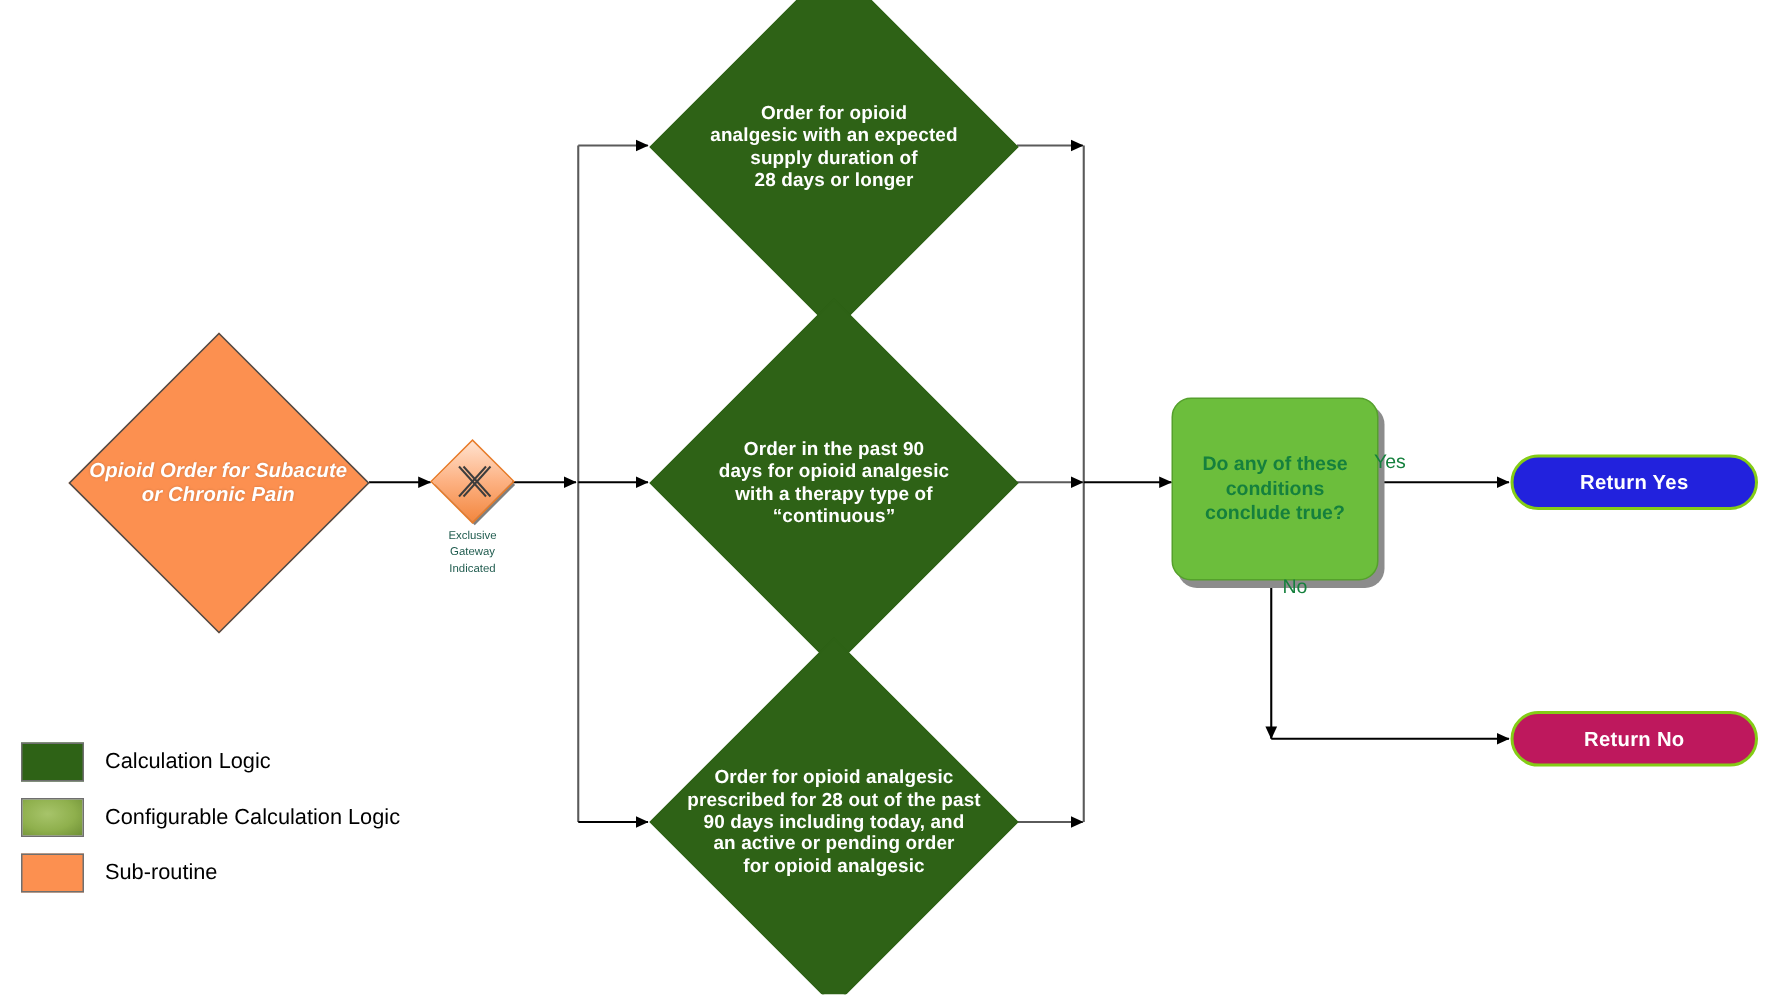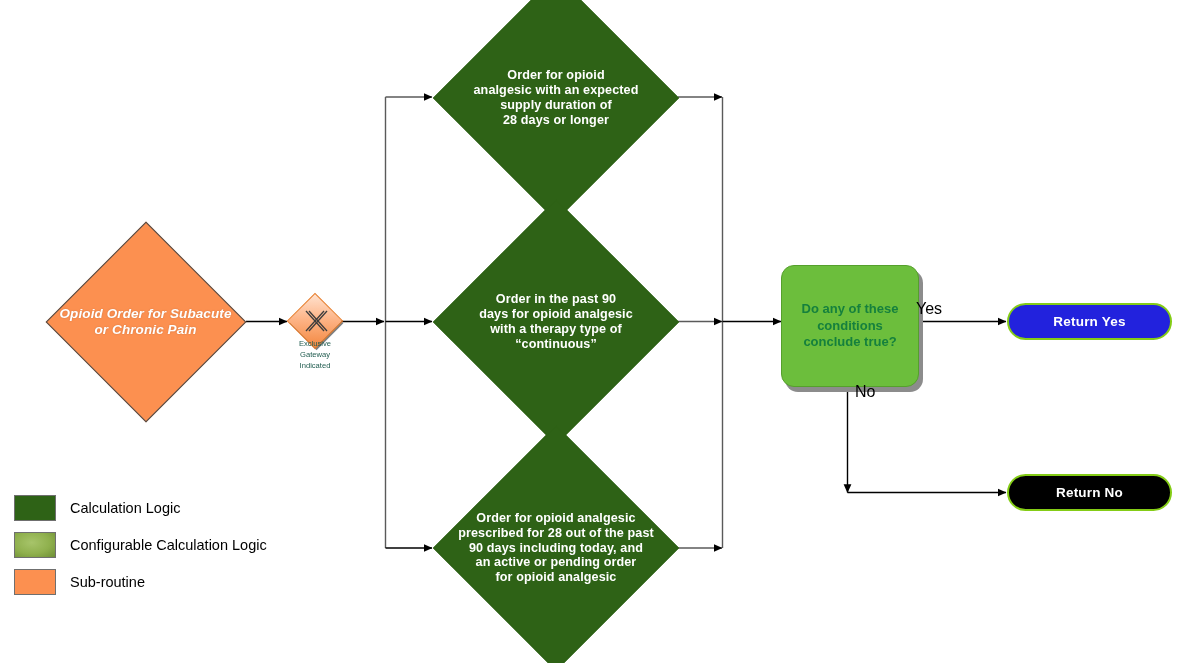--- a/index.html
+++ b/index.html
@@ -167,27 +167,27 @@
     justify-content: center;
     border-radius: 999px;
     color: #ffffff;
     font-weight: bold;
     font-size: 13.5px;
     border: 2px solid #84cc16;
     box-sizing: border-box;
     letter-spacing: .2px;
   }
   #return-yes-node { background: #2222dd; }
-  #return-no-node  { background: #000000; }
+  #return-no-node  { background: #be185d; }
 
   
   .edge-label {
     position: absolute;
-    font-size: 16px;
-    color: #000000;
+    font-size: 13px;
+    color: #15803d;
     white-space: nowrap;
   }
 
   
   #legend {
     position: absolute;
     left: 14px;
     top: 489px;
     width: 330px;
   }
@@ -274,21 +274,21 @@
     <div class="gw-shape"></div>
     <svg class="gw-x" width="30" height="30" viewBox="0 0 30 30">
       <g stroke="#3d3d3d" stroke-width="1.3" fill="none">
         <path d="M6,5 L24,25"></path>
         <path d="M9,5 L27,25"></path>
         <path d="M24,5 L6,25"></path>
         <path d="M27,5 L9,25"></path>
       </g>
     </svg>
   </div>
-  <div class="gw-caption" style="left:255px; top:338px;">Exclusive
+  <div class="gw-caption" style="left:255px; top:351px;">Exclusive
 Gateway
 Indicated</div>
 
   <div class="node diamond calc-diamond" id="condition-1-node" style="left:433px; top:-25px; width:246px; height:246px;">
     <div class="dia-shape" style="width:174px; height:174px;"></div>
     <div class="dia-text">Order for opioid
 analgesic with an expected
 supply duration of
 28 days or longer</div>
   </div>

